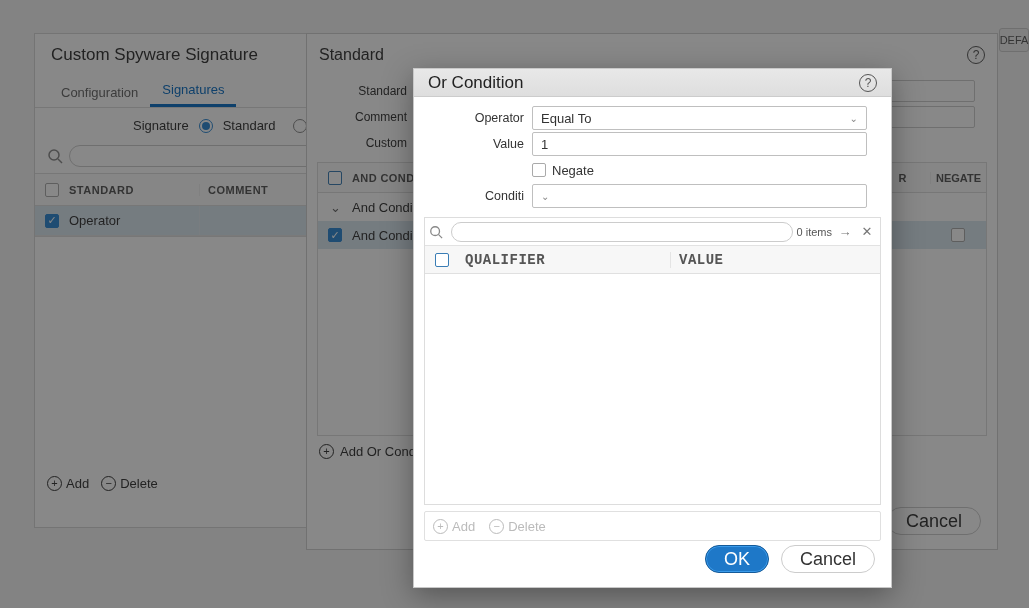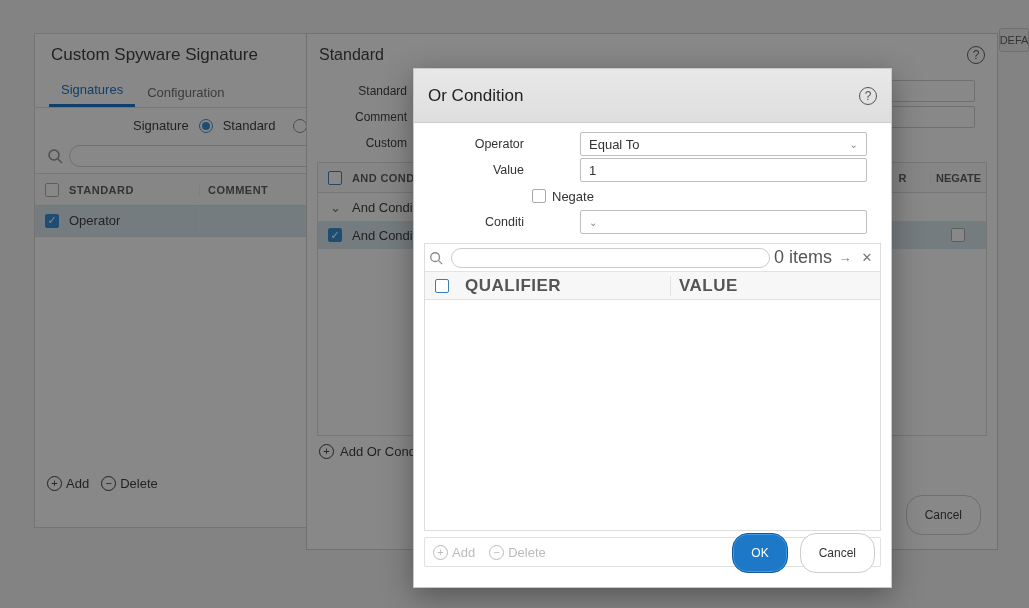--- a/index.html
+++ b/index.html
@@ -160,65 +160,65 @@
     border:1px solid #ddd;
   }
   .and-table .hdr{display:flex;height:30px;align-items:center;background:#fafafa;border-bottom:1px solid #ddd;}
   .and-col-name{width:100px;font-size:11px;letter-spacing:.4px;font-weight:600;color:#555;}
   .and-col-r{width:56px;font-size:11px;font-weight:600;color:#555;text-align:center;border-left:1px solid #eee;}
   .and-col-neg{width:56px;font-size:11px;font-weight:600;color:#555;text-align:center;border-left:1px solid #eee;}
   .and-row{display:flex;height:28px;align-items:center;}
   .and-row.sel{background:#d9e6ef;}
   .chevron{display:inline-block;width:10px;text-align:center;color:#666;}
   .btn {
-    height:40px;padding:0 18px;border-radius:16px;border:1px solid #ccc;background:#fff;
-    cursor:pointer;font-size:12px;color:#333;margin-top:24px;
+    height:28px;padding:0 18px;border-radius:16px;border:1px solid #ccc;background:#fff;
+    cursor:pointer;font-size:18px;color:#333;margin-top:24px;
   }
   .btn.primary{background:#1e78c8;border-color:#145a99;color:#fff;font-weight:500;box-shadow:inset 0 0 0 1px #3b9bea;}
   .btn-row{
     position:absolute;bottom:14px;right:16px;display:flex;gap:12px;
   }
 
   .panel-or {
     position:absolute;
     left:413px; top:68px;
     width:479px; height:520px;
     background:#fff;
     border:1px solid #c8c8c8;
     box-shadow:0 8px 28px rgba(0,0,0,.35);
     z-index:10;
   }
   .panel-or .or-title{
-    height:54px;
+    height:28px;
     background:linear-gradient(#e8e8e8,#dedede);
     border-bottom:1px solid #ccc;
     display:flex;align-items:center;justify-content:space-between;
     padding:0 14px;font-size:17px;color:#222;
   }
   .or-form{padding:8px 12px 4px 8px;}
   .or-form .form-row .lbl{width:110px;font-size:12.5px;}
   .or-field{
     flex:1;height:24px;border:1px solid #bfbfbf;border-radius:2px;background:#fff;
-    padding:0 8px;display:flex;align-items:center;justify-content:space-between;font-size:13px;margin-left:48px;
+    padding:0 8px;display:flex;align-items:center;justify-content:space-between;font-size:13px;
   }
   .or-field .caret{color:#888;font-size:10px;}
   .qual-area{
     margin:4px 10px 0 10px;
     border:1px solid #ddd;
   }
   .qual-area .srch{
     display:flex;align-items:center;height:28px;border-bottom:1px solid #e2e2e2;padding:0 4px;gap:4px;
   }
   .pill-input{
     flex:1;height:20px;border:1px solid #ccc;border-radius:11px;background:#fff;
   }
-  .items-count{font-size:18px;color:#555;white-space:nowrap;}
+  .items-count{font-size:11px;color:#555;white-space:nowrap;}
   .small-ico{color:#777;width:18px;text-align:center;cursor:pointer;}
   .qual-hdr{display:flex;height:28px;align-items:center;background:#f7f7f7;border-bottom:1px solid #e0e0e0;}
-  .qual-col{font-size:17px;letter-spacing:.5px;font-weight:600;color:#555;}
+  .qual-col{font-size:14px;letter-spacing:.5px;font-weight:600;color:#555;font-family:Liberation Mono, monospace;}
   .qual-col.q{flex:1;padding-left:6px;}
   .qual-col.v{width:210px;border-left:1px solid #e4e4e4;padding-left:8px;}
   .qual-body{height:230px;background:#fff;}
   .disabled-bar{
     display:flex;gap:14px;align-items:center;height:30px;
     border:1px solid #e0e0e0;padding:0 8px;margin:6px 10px 0 10px;border-radius:2px;
   }
 
   
   .bg-fragment{
@@ -231,22 +231,22 @@
   svg { display:block; }
 </style>
 </head>
 <body>
 
 <div class="bg-fragment">DEFA</div>
 
 <div class="panel-custom">
   <div class="titlebar">Custom Spyware Signature</div>
   <div class="tabs">
+    <div class="tab">Configuration</div>
     <div class="tab active">Signatures</div>
-    <div class="tab">Configuration</div>
   </div>
   <div class="sig-row">
     <span style="margin-left:84px">Signature</span>
     <span class="radio checked"></span>
     <span>Standard</span>
     <span class="radio" style="margin-left:8px"></span>
     <span>Combination</span>
   </div>
   <div class="searchbar">
     <span class="search-icon">

